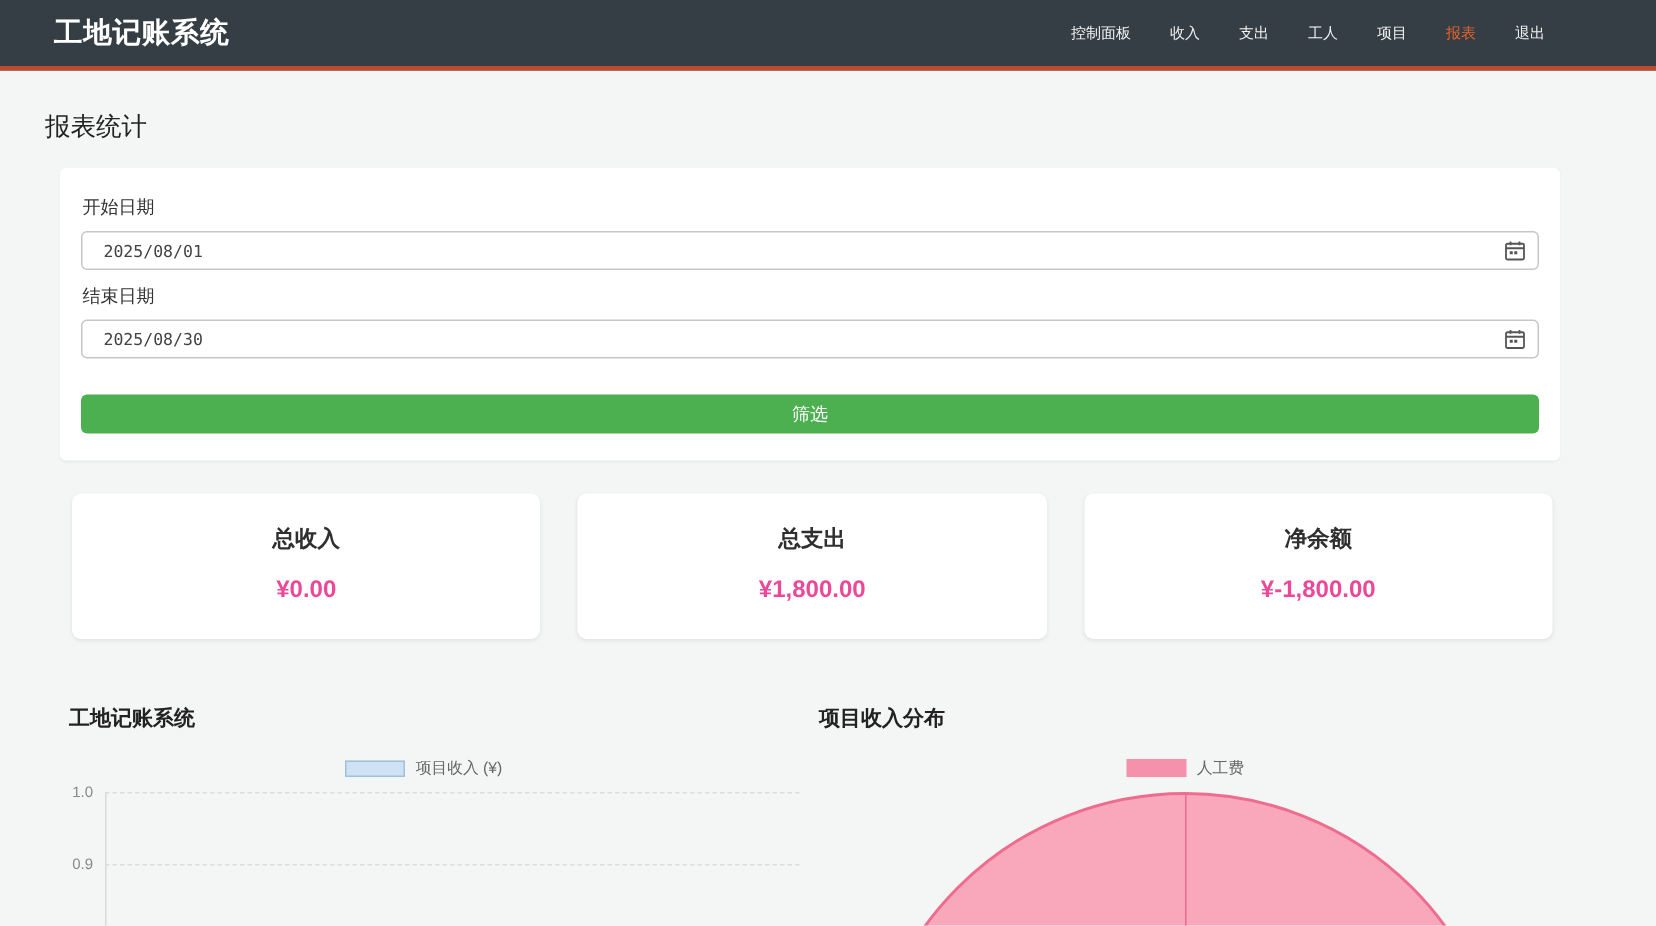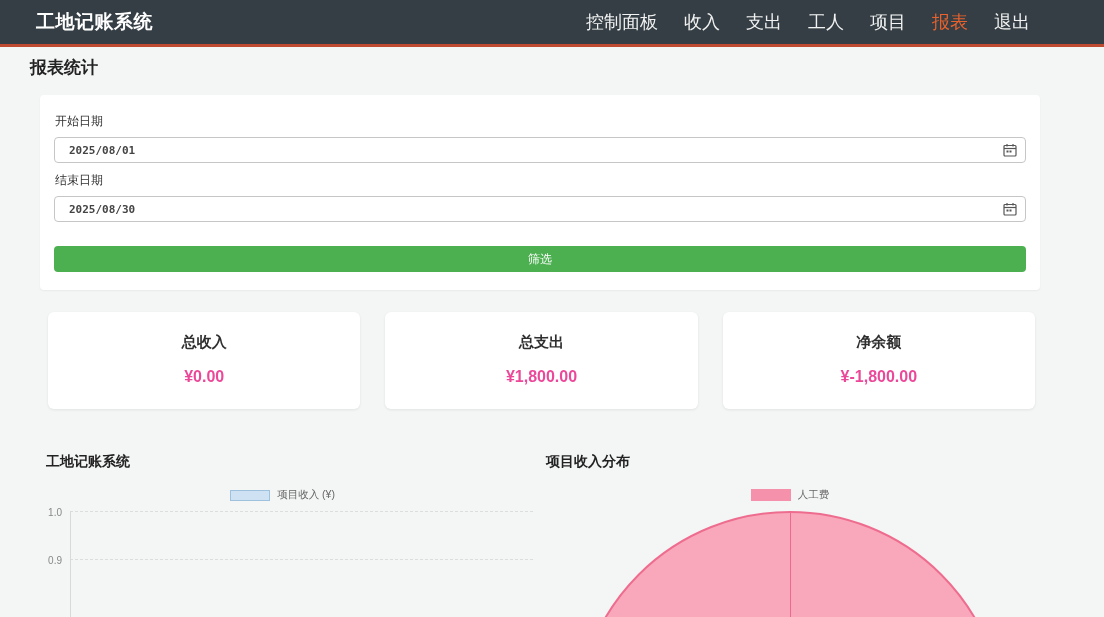--- a/index.html
+++ b/index.html
@@ -22,33 +22,33 @@
   }
   .app-title {
     color: #ffffff;
     font-size: 19px;
     font-weight: 700;
     letter-spacing: 0.5px;
   }
   .main-nav { margin-left: auto; display: flex; align-items: center; }
   .main-nav a {
     color: #f2f2f2;
-    font-size: 18px;
+    font-size: 10px;
     text-decoration: none;
     margin-left: 26px;
     white-space: nowrap;
   }
   .main-nav a.active { color: #e8622d; }
   
   .main-wrap { padding: 0 30px; }
   .page-title {
     font-size: 17px;
-    font-weight: 700;
+    font-weight: 400;
     color: #222;
-    margin: 9px 0 16px 0;
+    margin: 26px 0 16px 0;
   }
   
   .filter-card {
     background: #ffffff;
     border-radius: 4px;
     box-shadow: 0 1px 2px rgba(0,0,0,0.05);
     margin: 0 34px 0 10px;
     padding: 16px 14px 18px 14px;
   }
   .field-label {
@@ -63,21 +63,20 @@
     width: 100%;
     height: 26px;
     border: 1px solid #c6c6c6;
     border-radius: 4px;
     background: #fff;
     padding: 0 32px 0 14px;
     font-family: "DejaVu Sans Mono", monospace;
     font-size: 11px;
     color: #444;
     outline: none;
-    font-weight: bold;
   }
   .cal-icon {
     position: absolute;
     right: 9px; top: 50%;
     transform: translateY(-50%);
     width: 14px; height: 14px;
     cursor: pointer;
   }
   .filter-button {
     width: 100%;

